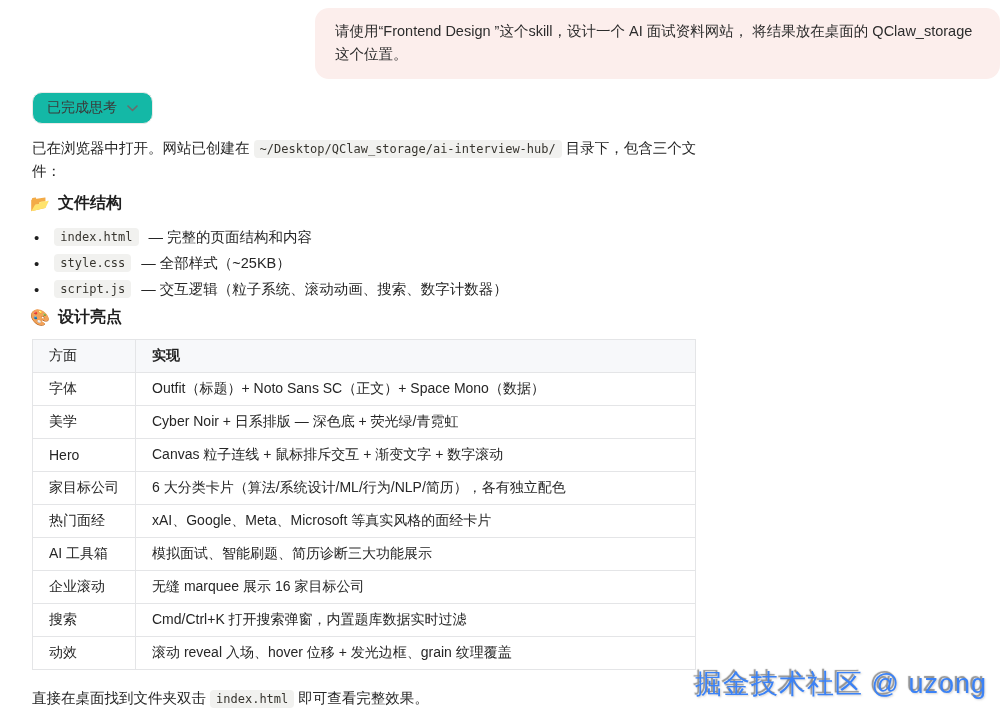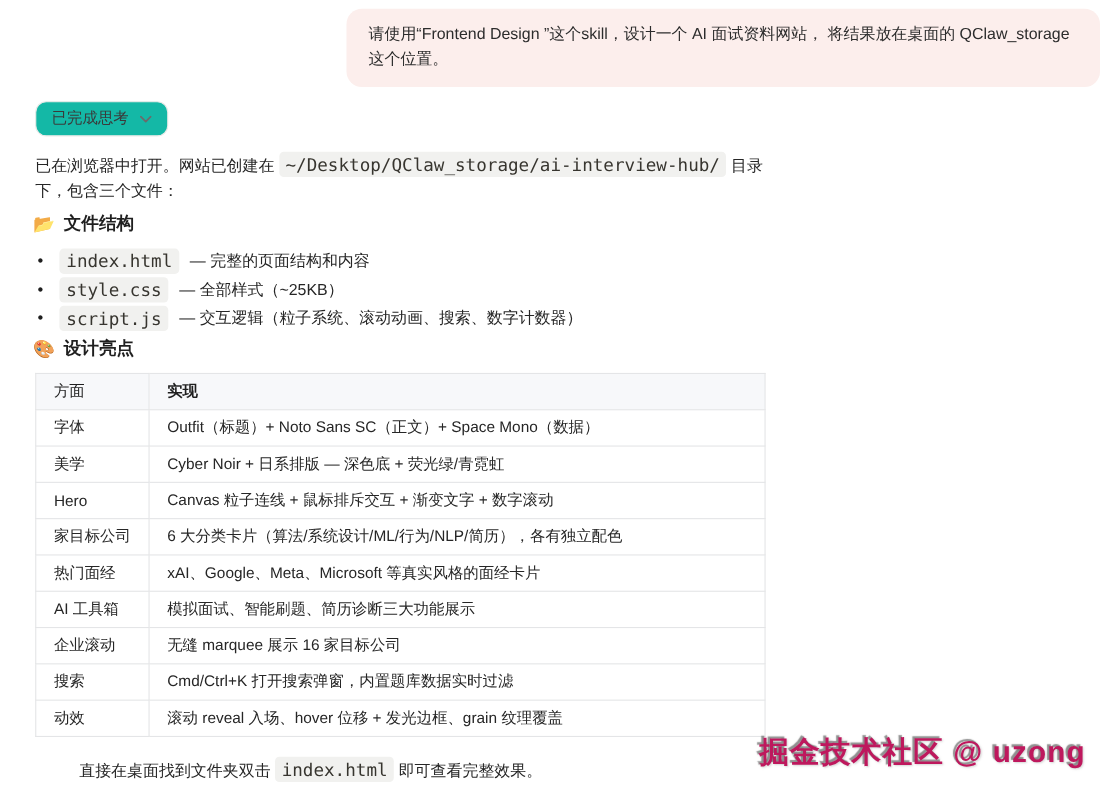--- a/index.html
+++ b/index.html
@@ -22,25 +22,25 @@
     position:absolute; left:32px; top:92px; height:32px;
     display:inline-flex; align-items:center; gap:10px;
     padding:0 14px; background:#14b8a6; border:1px solid #eaeae8;
     border-radius:10px; font-size:14px; color:#3a3a3a; cursor:pointer;
   }
   .chev { display:inline-flex; align-items:center; }
 
   
   .para { position:absolute; left:32px; font-size:14.5px; line-height:1.6; color:#262626; }
   .para1 { top:137px; width:672px; }
-  .para2 { top:687px; width:700px;margin-left:40px; }
+  .para2 { top:687px; width:700px; }
 
   code.chip {
     font-family:"DejaVu Sans Mono","Liberation Mono",monospace;
-    font-size:16px; background:#f1f1ef; color:#37352f;
+    font-size:12px; background:#f1f1ef; color:#37352f;
     padding:2px 6px; border-radius:4px; white-space:nowrap;
   }
 
   
   .section-title {
     position:absolute; left:30px; font-size:16px; font-weight:bold;
     display:flex; align-items:center; gap:8px; color:#1f1f1f;
   }
   .st-files  { top:193px; }
   .st-design { top:307px; }
@@ -62,22 +62,22 @@
     border:1px solid #e4e5e7; text-align:left;
     padding:6px 16px; height:33px; vertical-align:middle;
     overflow:hidden; white-space:nowrap;
   }
   table.highlights th { background:#f7f8fa; font-weight:bold; color:#1f1f1f; }
   table.highlights .col-aspect { width:103px; font-weight:normal; }
 
   
   .watermark {
     position:absolute; right:18px; top:666px;
-    font-size:27px; font-weight:bold; letter-spacing:1px;
-    color:#be185d;
+    font-size:27px; font-weight:normal; letter-spacing:1px;
+    color:#3b82f6;
     text-shadow:-2px -2px 1px rgba(95,95,95,0.7), 1px 1px 2px rgba(130,130,130,0.35);
     pointer-events:none;
   }
 </style>
 </head>
 <body>
 
 <div class="page">
 
   <div class="bubble">

